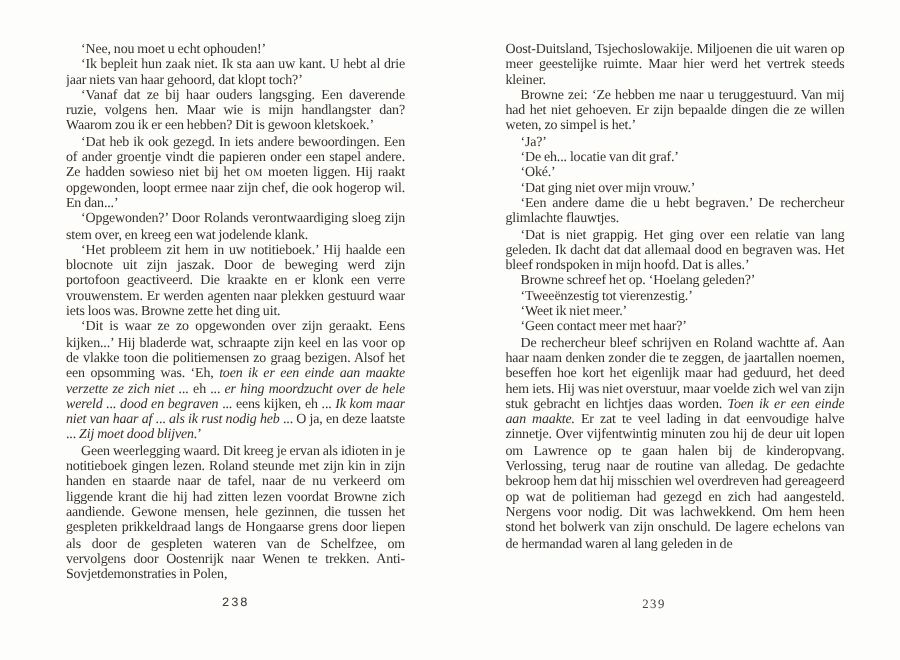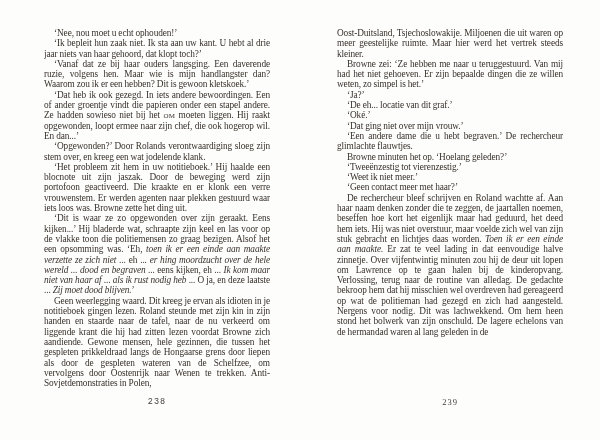--- a/index.html
+++ b/index.html
@@ -42,21 +42,21 @@
   .page-number {
     position: absolute;
     top: 397px;
     width: 226px;
     text-align: center;
     font-size: 8.5px;
     color: #46403a;
     letter-spacing: 1px;
   }
   .page-number.left  { left: 44px; font-family: Liberation Mono, monospace; }
-  .page-number.right { left: 337px; }
+  .page-number.right { left: 323px; }
 </style>
 </head>
 <body>
 
 <div class="spread">
   <div class="page-text left">
       <p class="indent"><span>‘Nee, nou moet u echt ophouden!’</span></p>
       <p class="indent"><span>‘Ik bepleit hun zaak niet. Ik sta aan uw kant. U hebt al drie jaar niets van haar gehoord, dat klopt toch?’</span></p>
       <p class="indent"><span>‘Vanaf dat ze bij haar ouders langsging. Een daverende ruzie, volgens hen. Maar wie is mijn handlangster dan? Waarom zou ik er een hebben? Dit is gewoon kletskoek.’</span></p>
       <p class="indent"><span>‘Dat heb ik ook gezegd. In iets andere bewoordingen. Een of ander groentje vindt die papieren onder een stapel andere. Ze hadden sowieso niet bij het </span><span class="sc">om</span><span> moeten liggen. Hij raakt opgewonden, loopt ermee naar zijn chef, die ook hogerop wil. En dan...’</span></p>
@@ -66,21 +66,22 @@
       <p class="indent"><span>Geen weerlegging waard. Dit kreeg je ervan als idioten in je notitieboek gingen lezen. Roland steunde met zijn kin in zijn handen en staarde naar de tafel, naar de nu verkeerd om liggende krant die hij had zitten lezen voordat Browne zich aandiende. Gewone mensen, hele gezinnen, die tussen het gespleten prikkeldraad langs de Hongaarse grens door liepen als door de gespleten wateren van de Schelfzee, om vervolgens door Oostenrijk naar Wenen te trekken. Anti-Sovjetdemonstraties in Polen,</span></p>
     </div>
   <div class="page-text right">
       <p><span>Oost-Duitsland, Tsjechoslowakije. Miljoenen die uit waren op meer geestelijke ruimte. Maar hier werd het vertrek steeds kleiner.</span></p>
       <p class="indent"><span>Browne zei: ‘Ze hebben me naar u teruggestuurd. Van mij had het niet gehoeven. Er zijn bepaalde dingen die ze willen weten, zo simpel is het.’</span></p>
       <p class="indent"><span>‘Ja?’</span></p>
       <p class="indent"><span>‘De eh... locatie van dit graf.’</span></p>
       <p class="indent"><span>‘Oké.’</span></p>
       <p class="indent"><span>‘Dat ging niet over mijn vrouw.’</span></p>
       <p class="indent"><span>‘Een andere dame die u hebt begraven.’ De rechercheur glimlachte flauwtjes.</span></p>
-      <p class="indent"><span>Browne minuten het op. ‘Hoelang geleden?’</span></p>
+      <p class="indent"><span>‘Dat is niet grappig. Het ging over een relatie van lang geleden. Ik dacht dat dat allemaal dood en begraven was. Het bleef rondspoken in mijn hoofd. Dat is alles.’</span></p>
+      <p class="indent"><span>Browne schreef het op. ‘Hoelang geleden?’</span></p>
       <p class="indent"><span>‘Tweeënzestig tot vierenzestig.’</span></p>
       <p class="indent"><span>‘Weet ik niet meer.’</span></p>
       <p class="indent"><span>‘Geen contact meer met haar?’</span></p>
       <p class="indent"><span>De rechercheur bleef schrijven en Roland wachtte af. Aan haar naam denken zonder die te zeggen, de jaartallen noemen, beseffen hoe kort het eigenlijk maar had geduurd, het deed hem iets. Hij was niet overstuur, maar voelde zich wel van zijn stuk gebracht en lichtjes daas worden. </span><span class="it">Toen ik er een einde aan maakte.</span><span> Er zat te veel lading in dat eenvoudige halve zinnetje. Over vijfentwintig minuten zou hij de deur uit lopen om Lawrence op te gaan halen bij de kinderopvang. Verlossing, terug naar de routine van alledag. De gedachte bekroop hem dat hij misschien wel overdreven had gereageerd op wat de politieman had gezegd en zich had aangesteld. Nergens voor nodig. Dit was lachwekkend. Om hem heen stond het bolwerk van zijn onschuld. De lagere echelons van de hermandad waren al lang geleden in de</span></p>
     </div>
   <div class="page-number left">238</div>
   <div class="page-number right">239</div>
 </div>
 
 </body></html>

